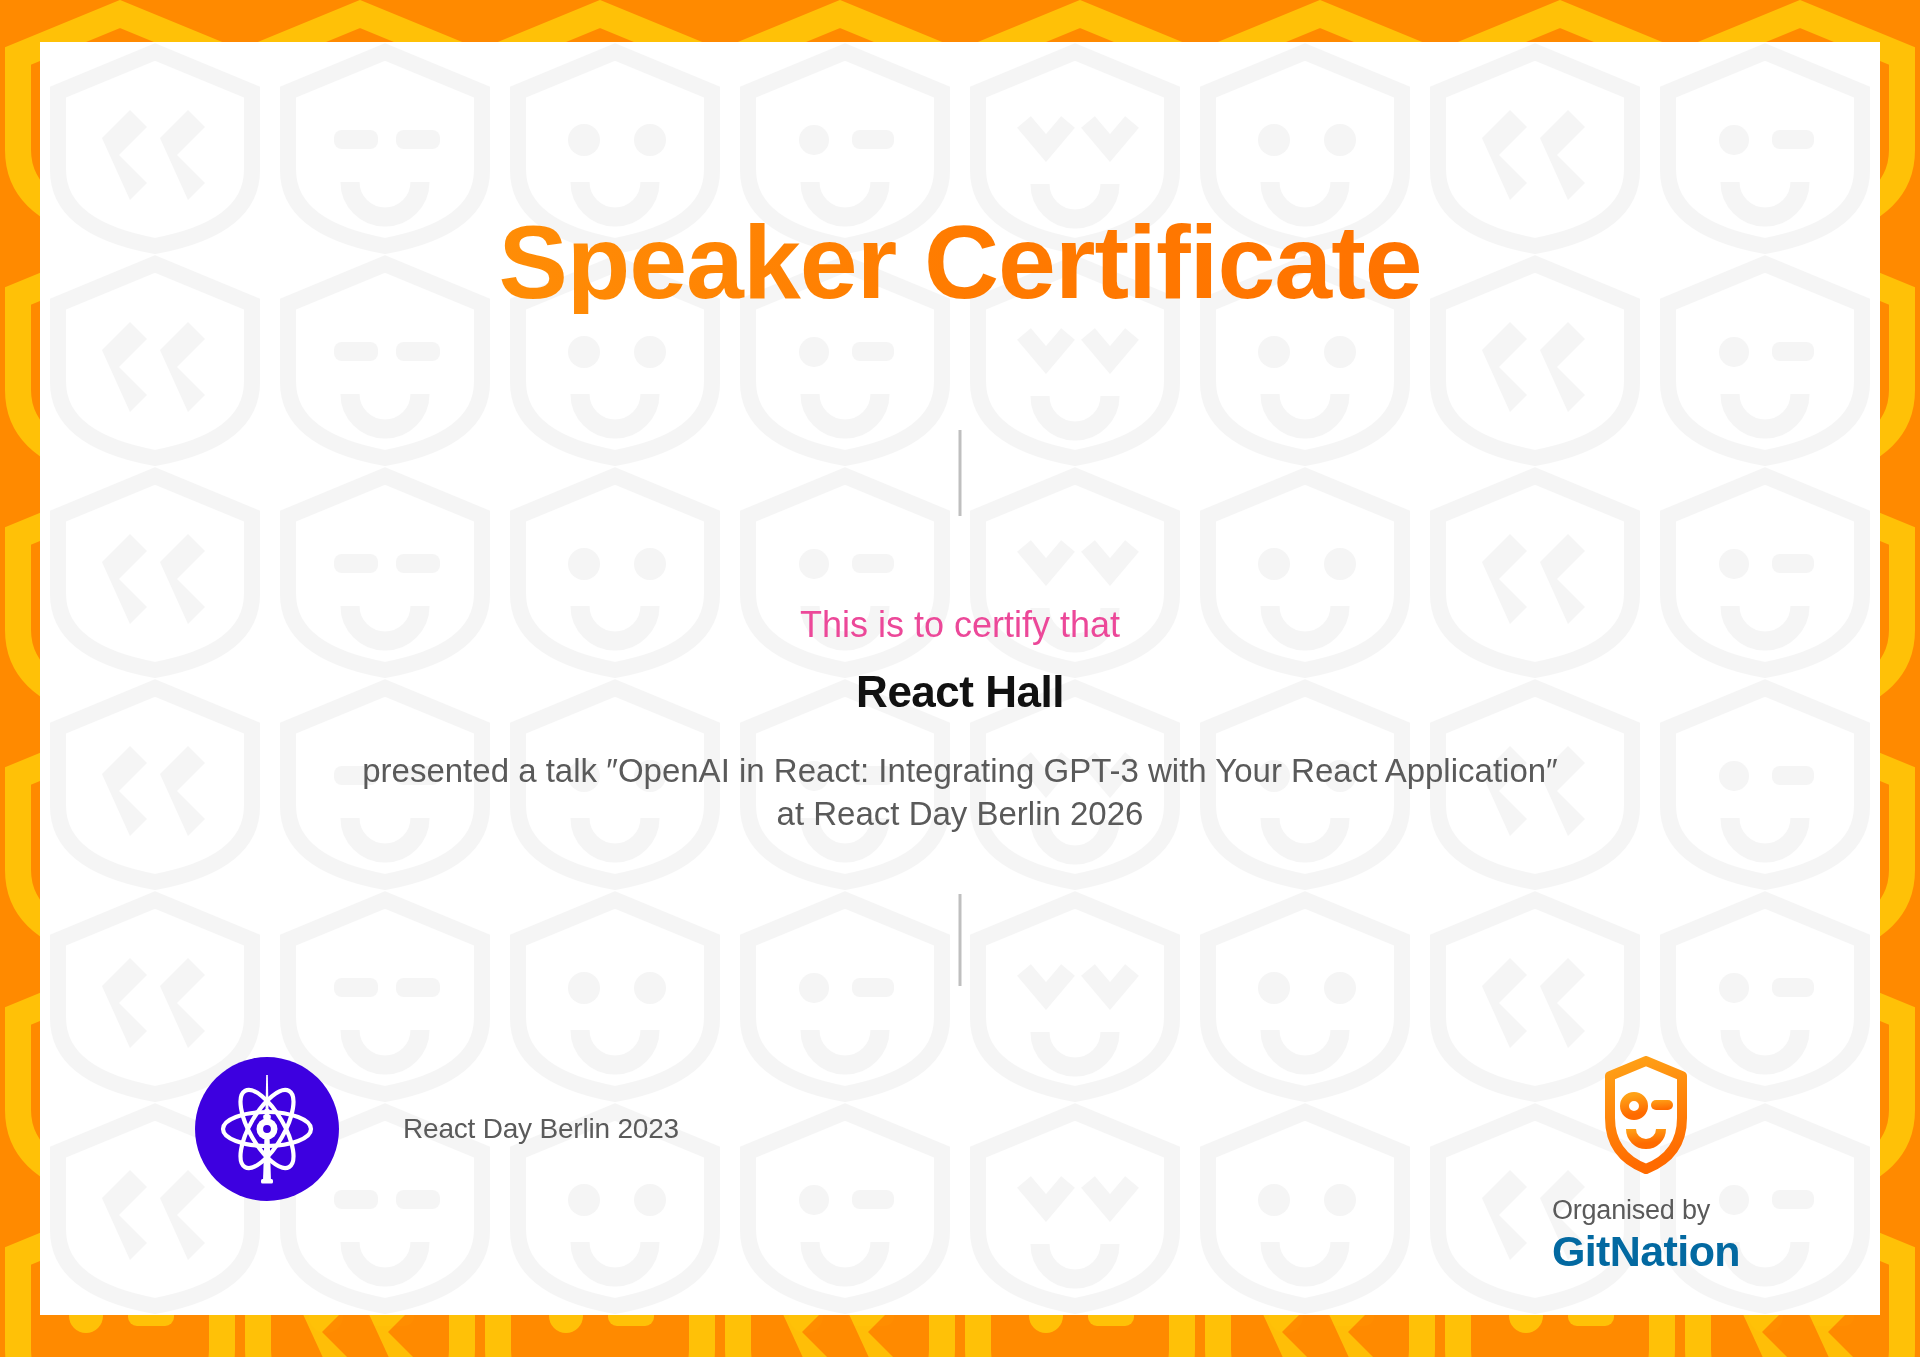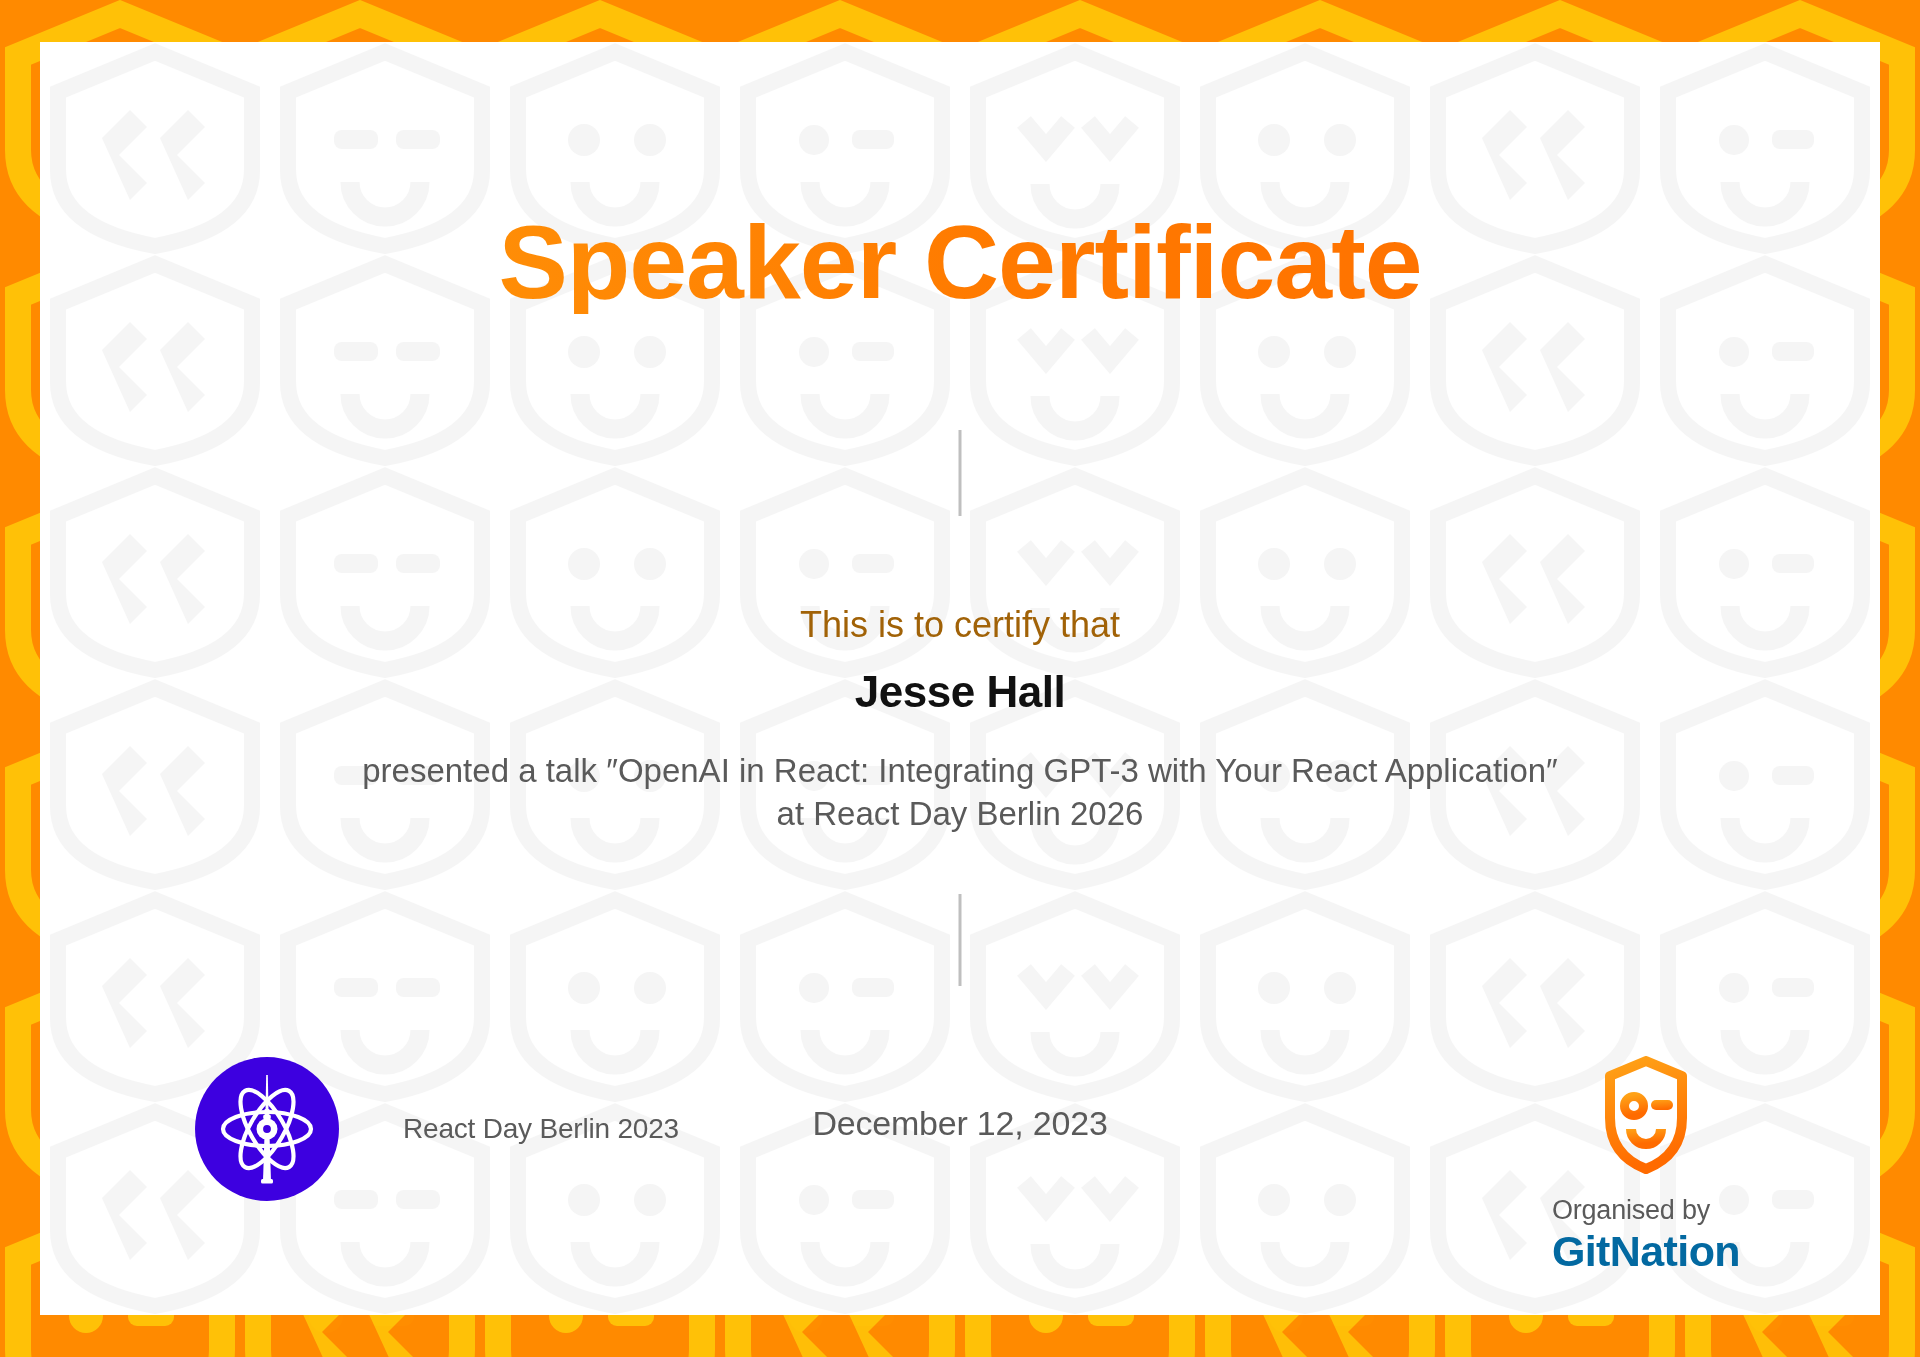--- a/index.html
+++ b/index.html
@@ -71,21 +71,21 @@
   }
   .divider-top { top:388px; height:86px; }
   .divider-bottom { top:852px; height:92px; }
 
   
   .certify-line {
     position:absolute;
     top:562px; left:0; right:0;
     text-align:center;
     font-size:36px;
-    color:#a16207;
+    color:#ec4899;
     font-weight:normal;
   }
   .recipient-name {
     position:absolute;
     top:625px; left:0; right:0;
     text-align:center;
     font-size:44px;
     font-weight:bold;
     color:#111111;
     letter-spacing:-0.5px;
@@ -251,21 +251,21 @@
     </div>
 
     <div class="card-content">
 
       <h1 class="title">Speaker Certificate</h1>
 
       <div class="divider divider-top"></div>
 
       <div class="certify-line">This is to certify that</div>
 
-      <div class="recipient-name">Jesse Hall</div>
+      <div class="recipient-name">React Hall</div>
 
       <div class="talk-block">
         <span class="talk-line">presented a talk ″OpenAI in React: Integrating GPT-3 with Your React Application″</span>
         <span class="talk-line">at React Day Berlin 2026</span>
       </div>
 
       <div class="divider divider-bottom"></div>
 
       <div class="footer">
 
@@ -288,21 +288,20 @@
                 <path d="M57.4 69 L62.6 69 L64 112 L56 112 Z"></path>
                 <rect x="54" y="110" width="12" height="4.5" rx="1.5"></rect>
               </g>
               <circle cx="60" cy="60" r="5.2" fill="#3D00E0"></circle>
               <circle cx="60" cy="60" r="5.2" fill="none" stroke="#FFFFFF" stroke-width="2.6"></circle>
             </svg>
           </div>
           <div class="event-label">React Day Berlin 2023</div>
         </div>
 
-        <div class="cert-date">December 12, 2023</div>
 
         <div class="organiser">
           <div class="organiser-logo">
             <svg width="86" height="118" viewBox="0 0 86 118" xmlns="http://www.w3.org/2000/svg">
               <defs>
                 <linearGradient id="gnGrad" x1="0" y1="0" x2="0.2" y2="1">
                   <stop offset="0%" stop-color="#FFA217"></stop>
                   <stop offset="100%" stop-color="#FF6B00"></stop>
                 </linearGradient>
               </defs>

